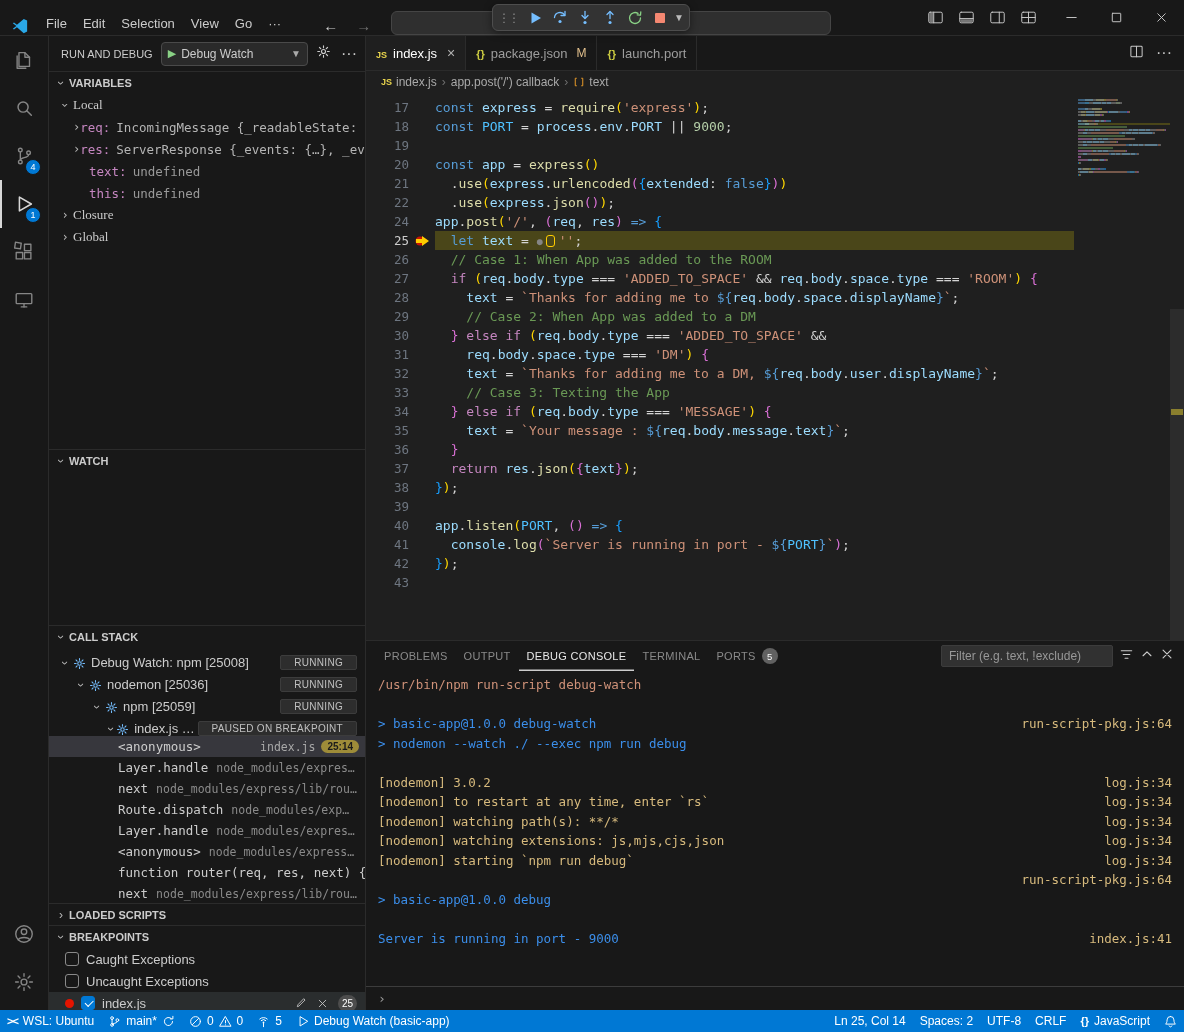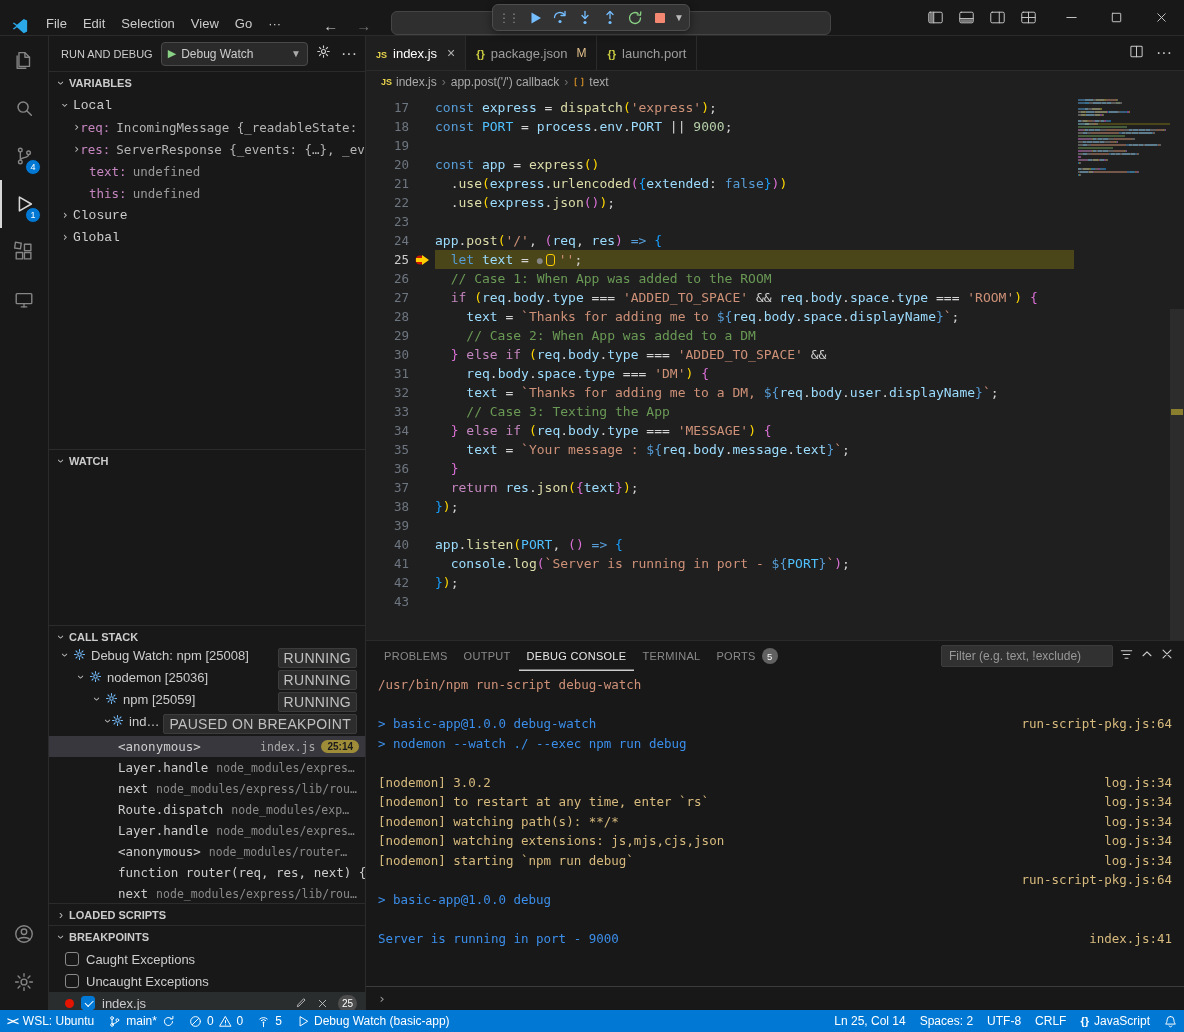--- a/index.html
+++ b/index.html
@@ -36,28 +36,28 @@
 .sb-config .play{color:#89d185;font-size:11px}
 .sb-config .cfg-label{font-size:12px;color:#cccccc;flex:1;white-space:nowrap}
 .sb-config .cfg-chev{color:#aaa;font-size:10px}
 .sb-tools{display:flex;align-items:center;gap:10px;color:#cccccc}
 .section{border-top:1px solid #2b2b2b;overflow:hidden;display:flex;flex-direction:column}
 .sec-head{flex:0 0 22px;display:flex;align-items:center;font-size:11px;font-weight:bold;color:#cccccc;padding-left:4px}
 .chev{display:inline-block;width:16px;text-align:center;color:#b8b8b8;font-size:12px;font-weight:normal;transition:none}
 .chev.down{transform:rotate(90deg)}
 .sec-variables{height:378px}.sec-watch{height:176px}.sec-callstack{height:278px}.sec-loaded{height:22px}.sec-breakpoints{flex:1}
 .var-row{height:22px;display:flex;align-items:center;font-size:12.5px;font-family:"DejaVu Sans Mono",monospace;white-space:nowrap;overflow:hidden}
-.var-row .scope-label{font-family:Liberation Mono, monospace;font-size:13px;color:#cccccc}
+.var-row .scope-label{font-family:Liberation Serif, serif;font-size:13px;color:#cccccc}
 .var-name{color:#c586c0}
 .var-value{color:#b5b5b5;margin-left:6px}
 .var-value.undef{color:#999}
-.cs-row{height:22px;display:flex;align-items:flex-start;font-size:13px;overflow:hidden;padding-right:8px;white-space:nowrap}
+.cs-row{height:22px;display:flex;align-items:flex-end;font-size:13px;overflow:hidden;padding-right:8px;white-space:nowrap}
 .cs-icon{display:flex;color:#75beff;margin-right:5px}
 .cs-label{color:#cccccc;overflow:hidden;text-overflow:ellipsis}
-.cs-badge{margin-left:auto;font-size:14px;color:#c0c0c0;background:#2d2d2d;border:1px solid #3c3c3c;padding:1px 5px;border-radius:2px;letter-spacing:.3px;flex:0 0 auto}
+.cs-badge{margin-left:auto;font-size:10px;color:#c0c0c0;background:#2d2d2d;border:1px solid #3c3c3c;padding:1px 13px;border-radius:2px;letter-spacing:.3px;flex:0 0 auto}
 .fr-row{height:21px;display:flex;align-items:center;padding:0 6px 0 69px;font-size:12.5px;font-family:"DejaVu Sans Mono",monospace;white-space:nowrap;overflow:hidden}
 .fr-row.selected{background:#37373d}
 .fr-name{color:#cccccc;flex-shrink:0}
 .fr-path{color:#8a8a8a;margin-left:8px;font-size:11.5px;overflow:hidden;text-overflow:ellipsis}
 .fr-right{margin-left:auto;display:flex;align-items:center;gap:6px;flex-shrink:0}
 .fr-file{color:#a8a8a8;font-size:11.5px}
 .fr-pos{background:#9e8c39;color:#1b1b1b;font-size:10px;font-weight:bold;padding:1px 6px;border-radius:8px;font-family:"Liberation Sans",sans-serif}
 .bp-row{height:22px;display:flex;align-items:center;padding:0 8px 0 16px;font-size:13px;gap:7px;white-space:nowrap}
 .bp-row.active-row{background:#2a2d2e}
 .checkbox{width:14px;height:14px;border:1px solid #8a8a8a;border-radius:3px;background:transparent;position:relative;flex:0 0 14px}
@@ -444,21 +444,21 @@
             <div class="fr-row">
               <span class="fr-name">Route.dispatch</span>
               <span class="fr-path">node_modules/exp…</span>
             </div>
             <div class="fr-row">
               <span class="fr-name">Layer.handle</span>
               <span class="fr-path">node_modules/expres…</span>
             </div>
             <div class="fr-row">
               <span class="fr-name">&lt;anonymous&gt;</span>
-              <span class="fr-path">node_modules/router…</span>
+              <span class="fr-path">node_modules/express…</span>
             </div>
             <div class="fr-row">
               <span class="fr-name">function router(req, res, next) {.pr…</span>
             </div>
             <div class="fr-row">
               <span class="fr-name">next</span>
               <span class="fr-path">node_modules/express/lib/rout…</span>
             </div>
           </div>
       </div>
@@ -546,27 +546,26 @@
             <span style="display: flex;">
               <svg width="12" height="12" viewBox="0 0 16 16" fill="none" stroke="#ee9d28" stroke-width="1.3">
                 <path d="M5 3H3v10h2M11 3h2v10h-2"></path>
               </svg>
             </span>
             <span>text</span>
           </span>
         </div>
       <div class="code-area">
         <div class="code-lines" id="code-lines">
-            <div class="cl"><span class="num">17</span><span class="glyph"></span><span class="codetext"><span class="tk-k">const </span><span class="tk-v">express</span><span class="tk-d"> = </span><span class="tk-f">dispatch</span><span class="tk-b1">(</span><span class="tk-s">'express'</span><span class="tk-b1">)</span><span class="tk-d">;</span></span></div>
+            <div class="cl"><span class="num">17</span><span class="glyph"></span><span class="codetext"><span class="tk-k">const </span><span class="tk-v">express</span><span class="tk-d"> = </span><span class="tk-f">require</span><span class="tk-b1">(</span><span class="tk-s">'express'</span><span class="tk-b1">)</span><span class="tk-d">;</span></span></div>
             <div class="cl"><span class="num">18</span><span class="glyph"></span><span class="codetext"><span class="tk-k">const </span><span class="tk-cv">PORT</span><span class="tk-d"> = </span><span class="tk-v">process</span><span class="tk-d">.</span><span class="tk-v">env</span><span class="tk-d">.</span><span class="tk-v">PORT</span><span class="tk-d"> || </span><span class="tk-n">9000</span><span class="tk-d">;</span></span></div>
             <div class="cl"><span class="num">19</span><span class="glyph"></span><span class="codetext"></span></div>
             <div class="cl"><span class="num">20</span><span class="glyph"></span><span class="codetext"><span class="tk-k">const </span><span class="tk-v">app</span><span class="tk-d"> = </span><span class="tk-f">express</span><span class="tk-b1">()</span></span></div>
             <div class="cl"><span class="num">21</span><span class="glyph"></span><span class="codetext"><span class="tk-d">  .</span><span class="tk-f">use</span><span class="tk-b1">(</span><span class="tk-v">express</span><span class="tk-d">.</span><span class="tk-f">urlencoded</span><span class="tk-b2">(</span><span class="tk-b3">{</span><span class="tk-v">extended</span><span class="tk-d">: </span><span class="tk-k">false</span><span class="tk-b3">}</span><span class="tk-b2">)</span><span class="tk-b1">)</span></span></div>
             <div class="cl"><span class="num">22</span><span class="glyph"></span><span class="codetext"><span class="tk-d">  .</span><span class="tk-f">use</span><span class="tk-b1">(</span><span class="tk-v">express</span><span class="tk-d">.</span><span class="tk-f">json</span><span class="tk-b2">()</span><span class="tk-b1">)</span><span class="tk-d">;</span></span></div>
-            <div class="cl"><span class="num">23</span><span class="glyph"></span><span class="codetext"></span></div>
             <div class="cl"><span class="num">24</span><span class="glyph"></span><span class="codetext"><span class="tk-v">app</span><span class="tk-d">.</span><span class="tk-f">post</span><span class="tk-b1">(</span><span class="tk-s">'/'</span><span class="tk-d">, </span><span class="tk-b2">(</span><span class="tk-v">req</span><span class="tk-d">, </span><span class="tk-v">res</span><span class="tk-b2">)</span><span class="tk-k"> =&gt; </span><span class="tk-b3">{</span></span></div>
             <div class="cl current"><span class="num">25</span><span class="glyph"><svg width="15" height="12" viewBox="0 0 15 12">
                   <circle cx="5" cy="6" r="4.5" fill="#e51400" opacity=".85"></circle>
                   <path d="M1 4h6V1l7 5-7 5V8H1z" fill="#ffcc00"></path>
                 </svg></span><span class="codetext"><span class="tk-k">  let </span><span class="tk-v">text</span><span class="tk-d"> = </span><span class="tk-ibp">●</span><span class="tk-ipos"></span><span class="tk-s">''</span><span class="tk-d">;</span></span></div>
             <div class="cl"><span class="num">26</span><span class="glyph"></span><span class="codetext"><span class="tk-c">  // Case 1: When App was added to the ROOM</span></span></div>
             <div class="cl"><span class="num">27</span><span class="glyph"></span><span class="codetext"><span class="tk-ct">  if </span><span class="tk-b1">(</span><span class="tk-v">req</span><span class="tk-d">.</span><span class="tk-v">body</span><span class="tk-d">.</span><span class="tk-v">type</span><span class="tk-d"> === </span><span class="tk-s">'ADDED_TO_SPACE'</span><span class="tk-d"> &amp;&amp; </span><span class="tk-v">req</span><span class="tk-d">.</span><span class="tk-v">body</span><span class="tk-d">.</span><span class="tk-v">space</span><span class="tk-d">.</span><span class="tk-v">type</span><span class="tk-d"> === </span><span class="tk-s">'ROOM'</span><span class="tk-b1">)</span><span class="tk-d"> </span><span class="tk-b2">{</span></span></div>
             <div class="cl"><span class="num">28</span><span class="glyph"></span><span class="codetext"><span class="tk-d">    </span><span class="tk-v">text</span><span class="tk-d"> = </span><span class="tk-s">`Thanks for adding me to </span><span class="tk-tb">${</span><span class="tk-v">req</span><span class="tk-d">.</span><span class="tk-v">body</span><span class="tk-d">.</span><span class="tk-v">space</span><span class="tk-d">.</span><span class="tk-v">displayName</span><span class="tk-tb">}</span><span class="tk-s">`</span><span class="tk-d">;</span></span></div>
             <div class="cl"><span class="num">29</span><span class="glyph"></span><span class="codetext"><span class="tk-c">    // Case 2: When App was added to a DM</span></span></div>
             <div class="cl"><span class="num">30</span><span class="glyph"></span><span class="codetext"><span class="tk-b2">  }</span><span class="tk-ct"> else if </span><span class="tk-b1">(</span><span class="tk-v">req</span><span class="tk-d">.</span><span class="tk-v">body</span><span class="tk-d">.</span><span class="tk-v">type</span><span class="tk-d"> === </span><span class="tk-s">'ADDED_TO_SPACE'</span><span class="tk-d"> &amp;&amp;</span></span></div>

